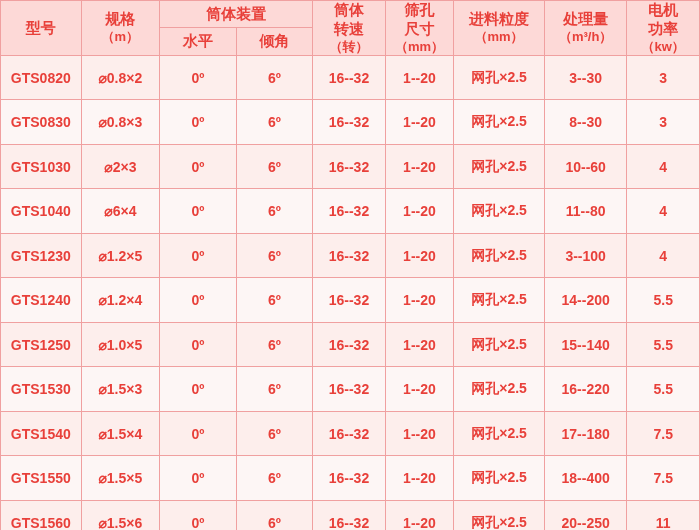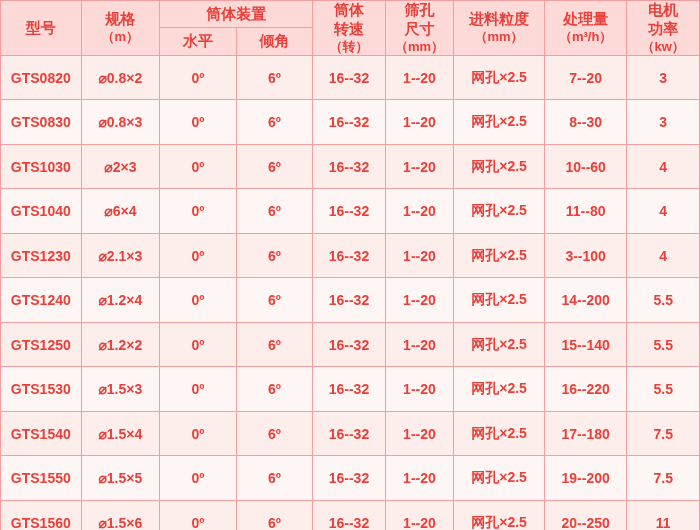--- a/index.html
+++ b/index.html
@@ -110,21 +110,21 @@
   </thead>
   <tbody id="table-body">
       <tr>
         <td>GTS0820</td>
         <td>⌀0.8×2</td>
         <td>0º</td>
         <td>6º</td>
         <td>16--32</td>
         <td>1--20</td>
         <td>网孔×2.5</td>
-        <td>7--20</td>
+        <td>3--30</td>
         <td>3</td>
       </tr>
       <tr>
         <td>GTS0830</td>
         <td>⌀0.8×3</td>
         <td>0º</td>
         <td>6º</td>
         <td>16--32</td>
         <td>1--20</td>
         <td>网孔×2.5</td>
@@ -148,21 +148,21 @@
         <td>0º</td>
         <td>6º</td>
         <td>16--32</td>
         <td>1--20</td>
         <td>网孔×2.5</td>
         <td>11--80</td>
         <td>4</td>
       </tr>
       <tr>
         <td>GTS1230</td>
-        <td>⌀2.1×3</td>
+        <td>⌀1.2×5</td>
         <td>0º</td>
         <td>6º</td>
         <td>16--32</td>
         <td>1--20</td>
         <td>网孔×2.5</td>
         <td>3--100</td>
         <td>4</td>
       </tr>
       <tr>
         <td>GTS1240</td>
@@ -170,21 +170,21 @@
         <td>0º</td>
         <td>6º</td>
         <td>16--32</td>
         <td>1--20</td>
         <td>网孔×2.5</td>
         <td>14--200</td>
         <td>5.5</td>
       </tr>
       <tr>
         <td>GTS1250</td>
-        <td>⌀1.2×2</td>
+        <td>⌀1.0×5</td>
         <td>0º</td>
         <td>6º</td>
         <td>16--32</td>
         <td>1--20</td>
         <td>网孔×2.5</td>
         <td>15--140</td>
         <td>5.5</td>
       </tr>
       <tr>
         <td>GTS1530</td>
@@ -209,21 +209,21 @@
         <td>7.5</td>
       </tr>
       <tr>
         <td>GTS1550</td>
         <td>⌀1.5×5</td>
         <td>0º</td>
         <td>6º</td>
         <td>16--32</td>
         <td>1--20</td>
         <td>网孔×2.5</td>
-        <td>19--200</td>
+        <td>18--400</td>
         <td>7.5</td>
       </tr>
       <tr>
         <td>GTS1560</td>
         <td>⌀1.5×6</td>
         <td>0º</td>
         <td>6º</td>
         <td>16--32</td>
         <td>1--20</td>
         <td>网孔×2.5</td>

